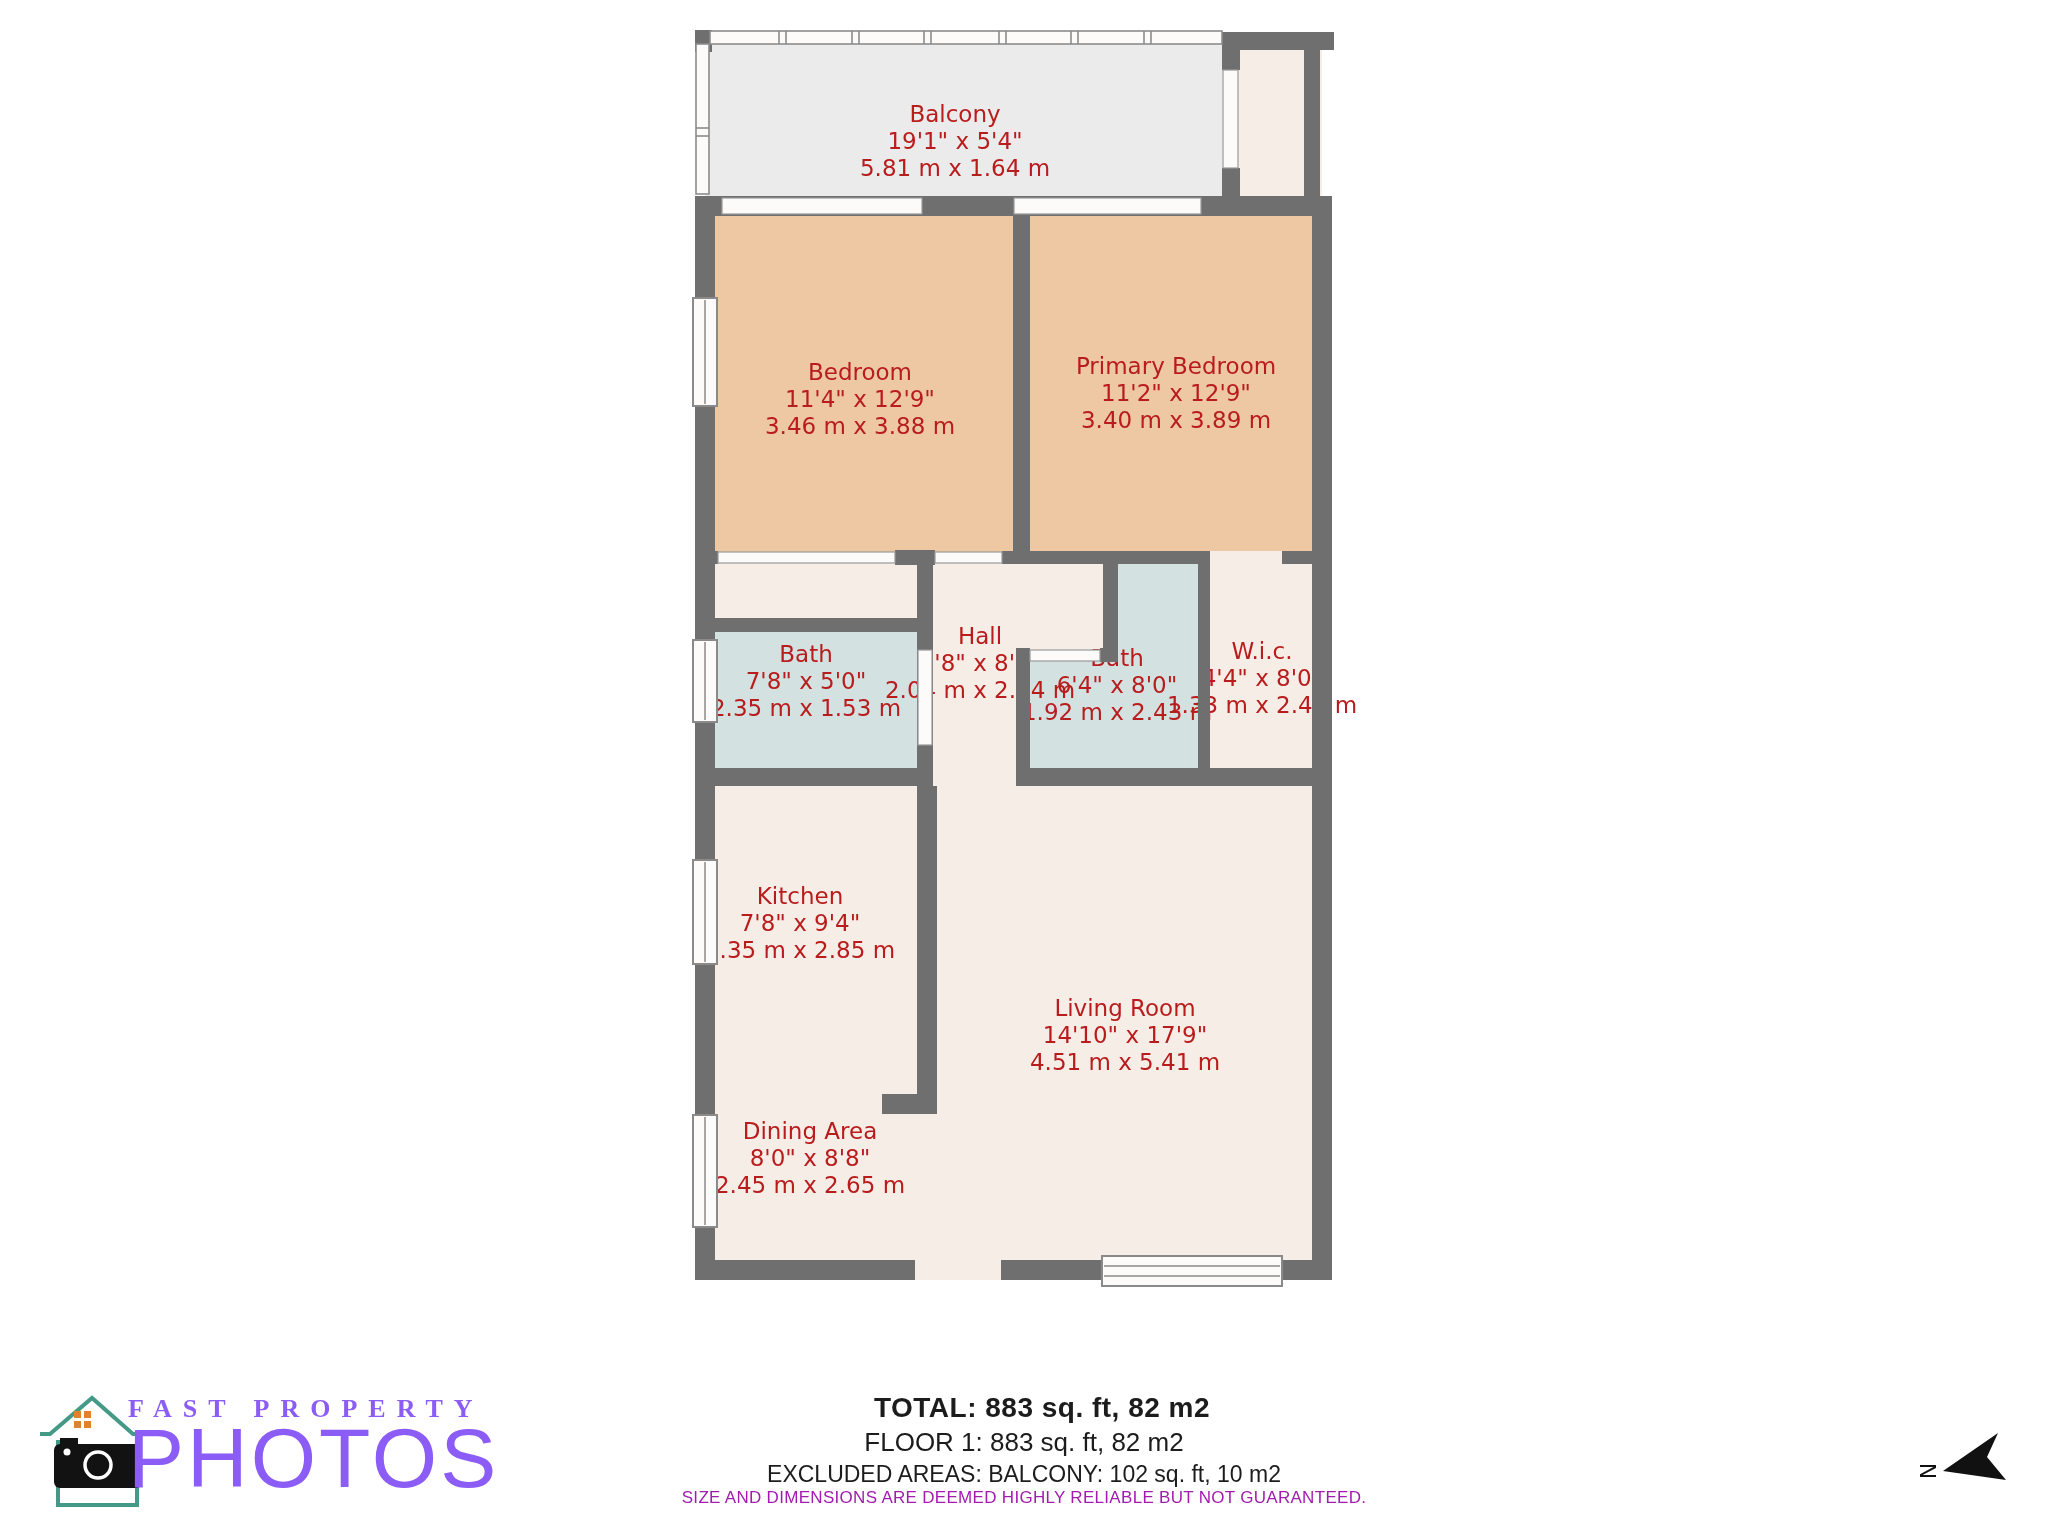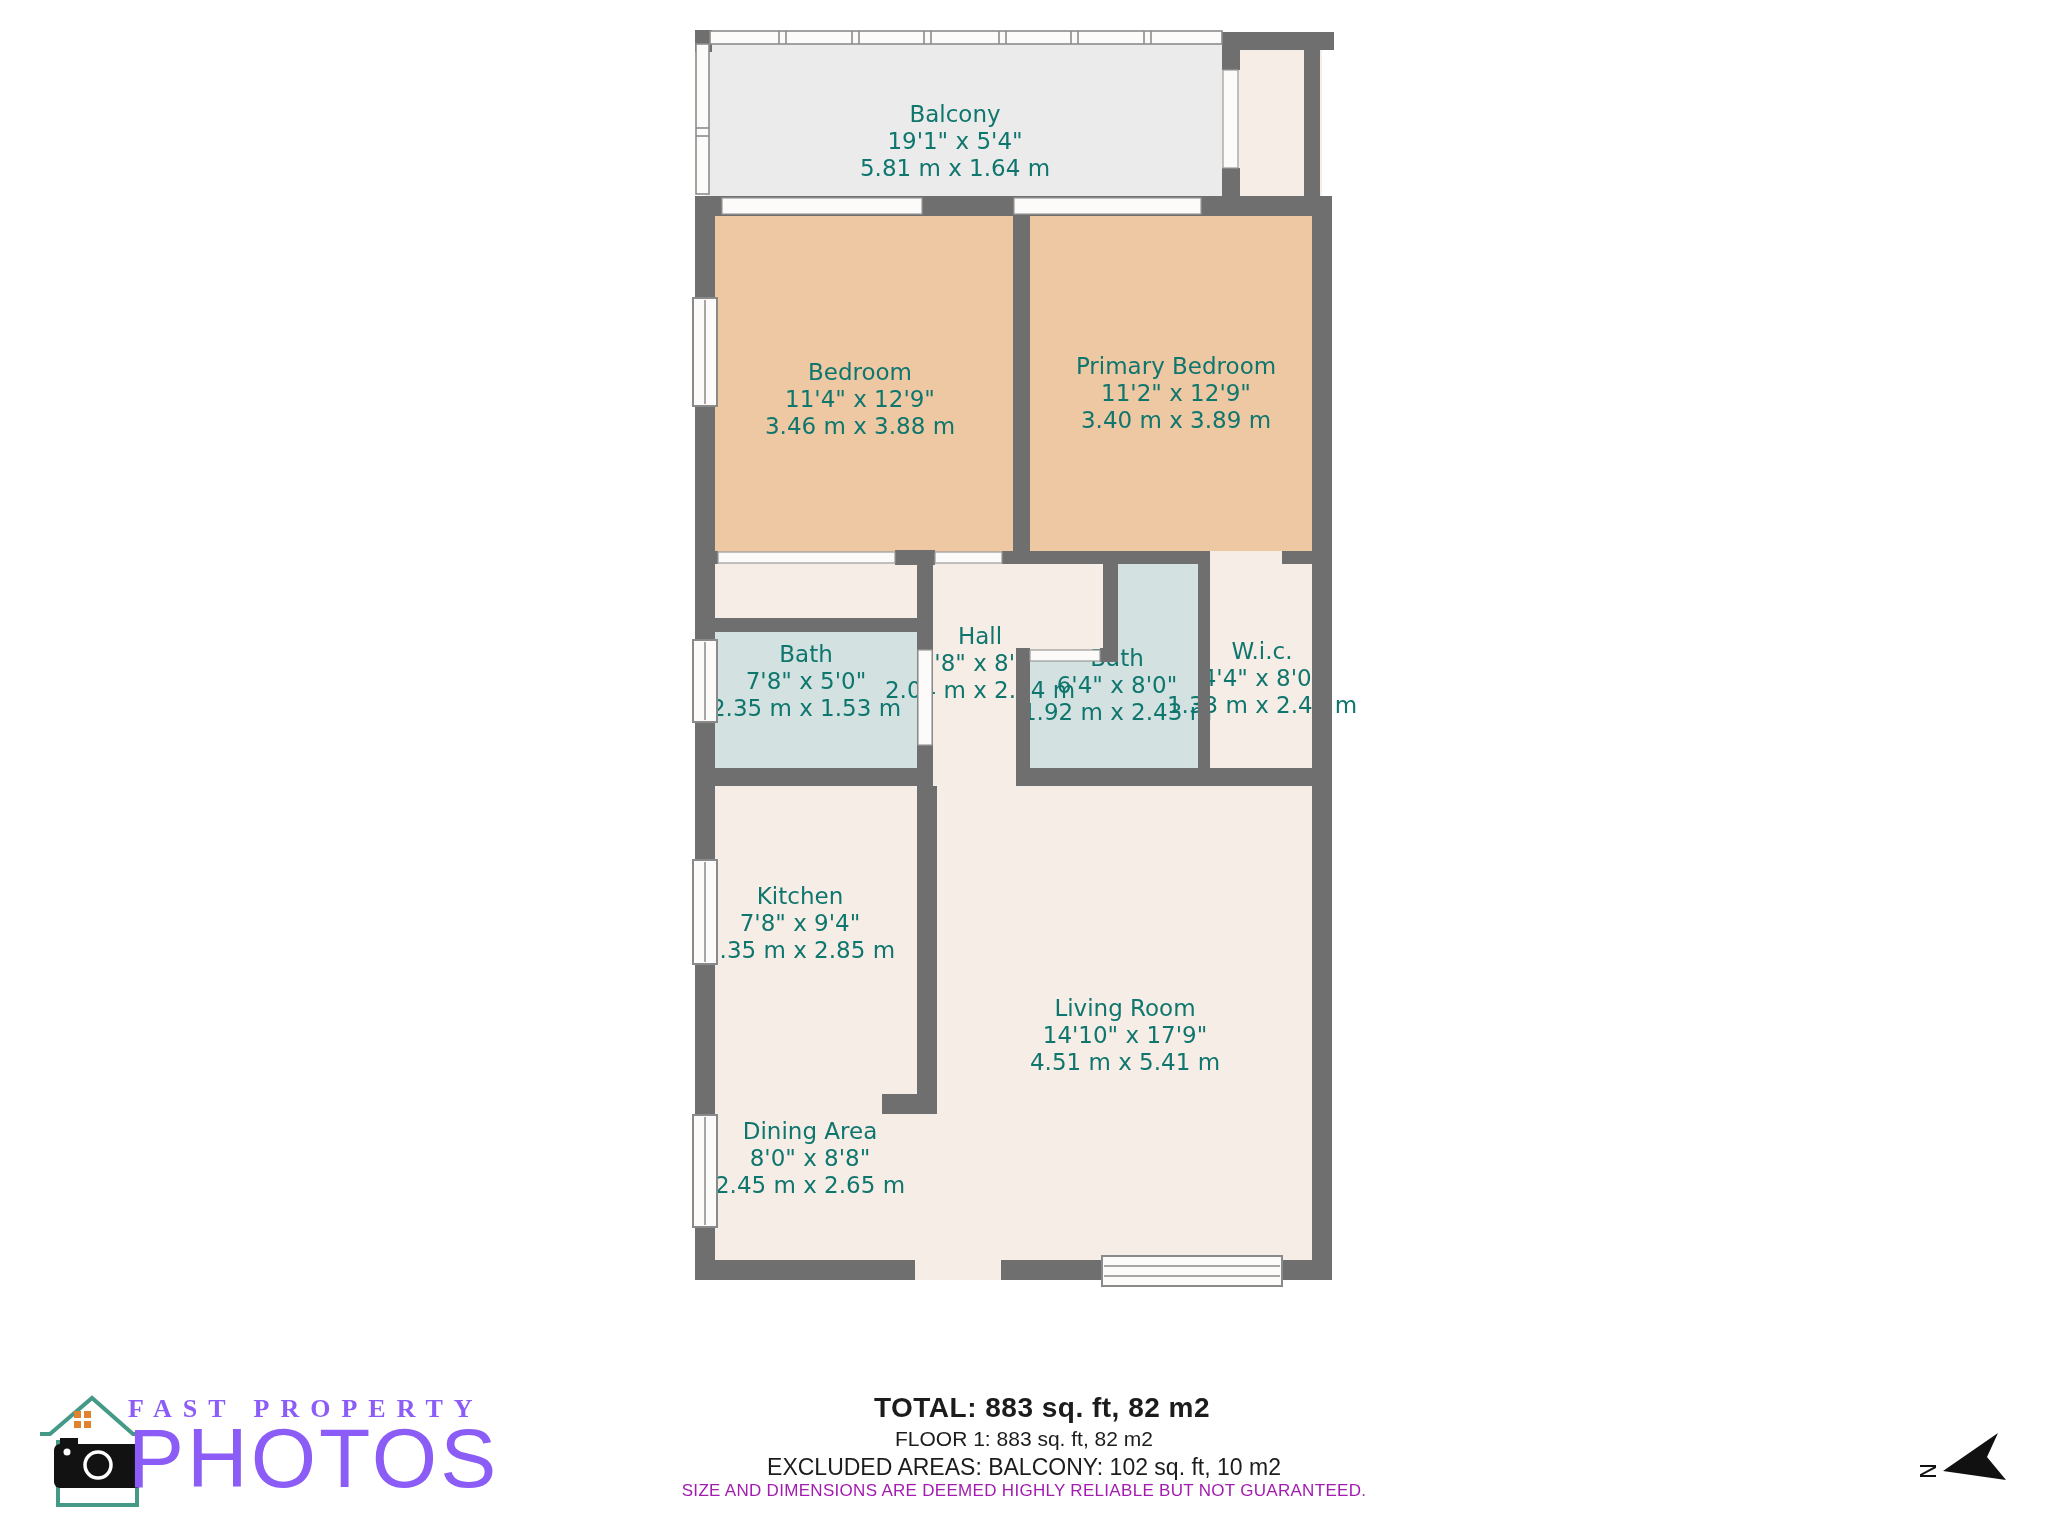--- a/index.html
+++ b/index.html
@@ -2,28 +2,28 @@
 <html><head>
 <meta charset="utf-8">
 <style>
   html,body{margin:0;padding:0;background:#ffffff;}
   #page{position:relative;width:2048px;height:1536px;background:#ffffff;overflow:hidden;
         font-family:"DejaVu Sans","Liberation Sans",sans-serif;}
   .layer{position:absolute;left:0;top:0;width:2048px;height:1536px;}
   svg.layer{pointer-events:none;}
   
   .room-label{position:absolute;transform:translate(-50%,-50%);text-align:center;
-              white-space:nowrap;color:#0f766e;font-size:23px;line-height:27px;z-index:2;}
+              white-space:nowrap;color:#b91c1c;font-size:23px;line-height:27px;z-index:2;}
   .room-label .rname{display:block;}
   .room-label .rdim{display:block;}
   
   #footer{position:absolute;left:0;top:1392px;width:100%;text-align:center;z-index:4;
           color:#1c1c1c;font-family:"Liberation Sans",sans-serif;}
   #footer .total{font-size:28px;font-weight:bold;letter-spacing:.5px;margin-left:36px;}
-  #footer .floor{font-size:21px;margin-top:3px;font-weight:500;}
+  #footer .floor{font-size:26px;margin-top:3px;font-weight:500;}
   #footer .excluded{font-size:23px;margin-top:3px;font-weight:500;}
   #footer .disclaimer{font-size:17px;color:#a21caf;letter-spacing:.3px;}
   
   #logo-text{position:absolute;left:128px;top:1394px;z-index:4;color:#8b5cf6;}
   #logo-text .l1{font-family:"Liberation Serif","DejaVu Serif",serif;font-size:26px;
                  letter-spacing:11px;font-weight:600;}
   #logo-text .l2{font-family:Liberation Sans, sans-serif;font-size:84px;
                  letter-spacing:3px;line-height:.82;font-weight:500;}
 </style>
 </head>

